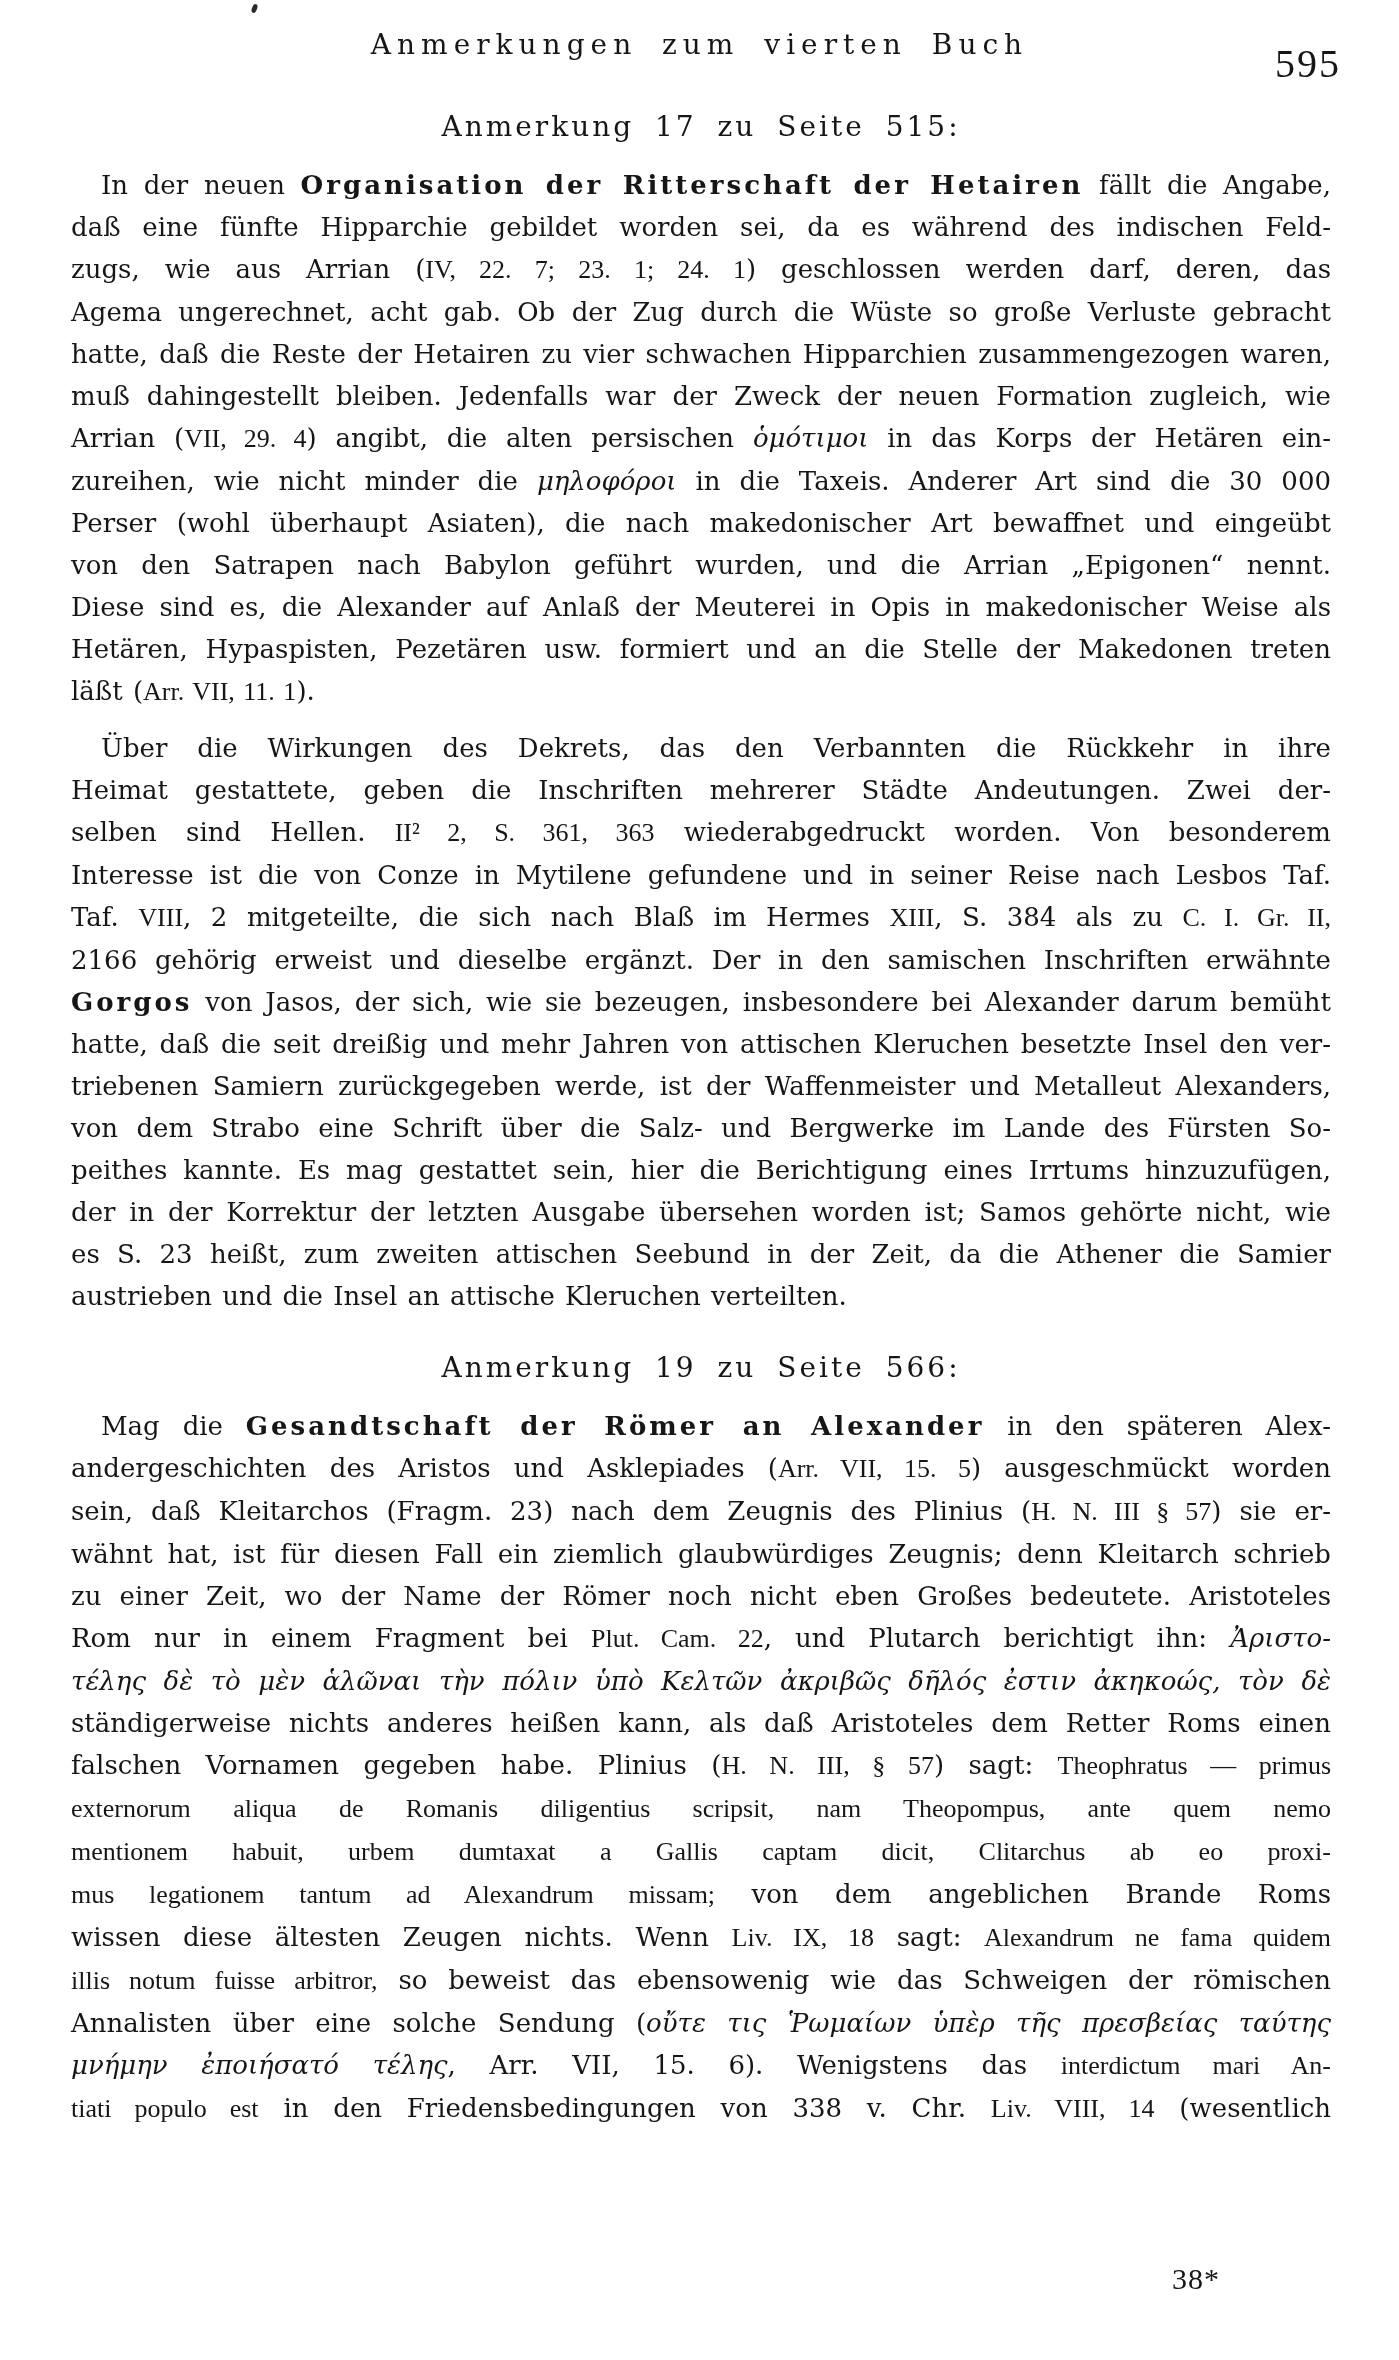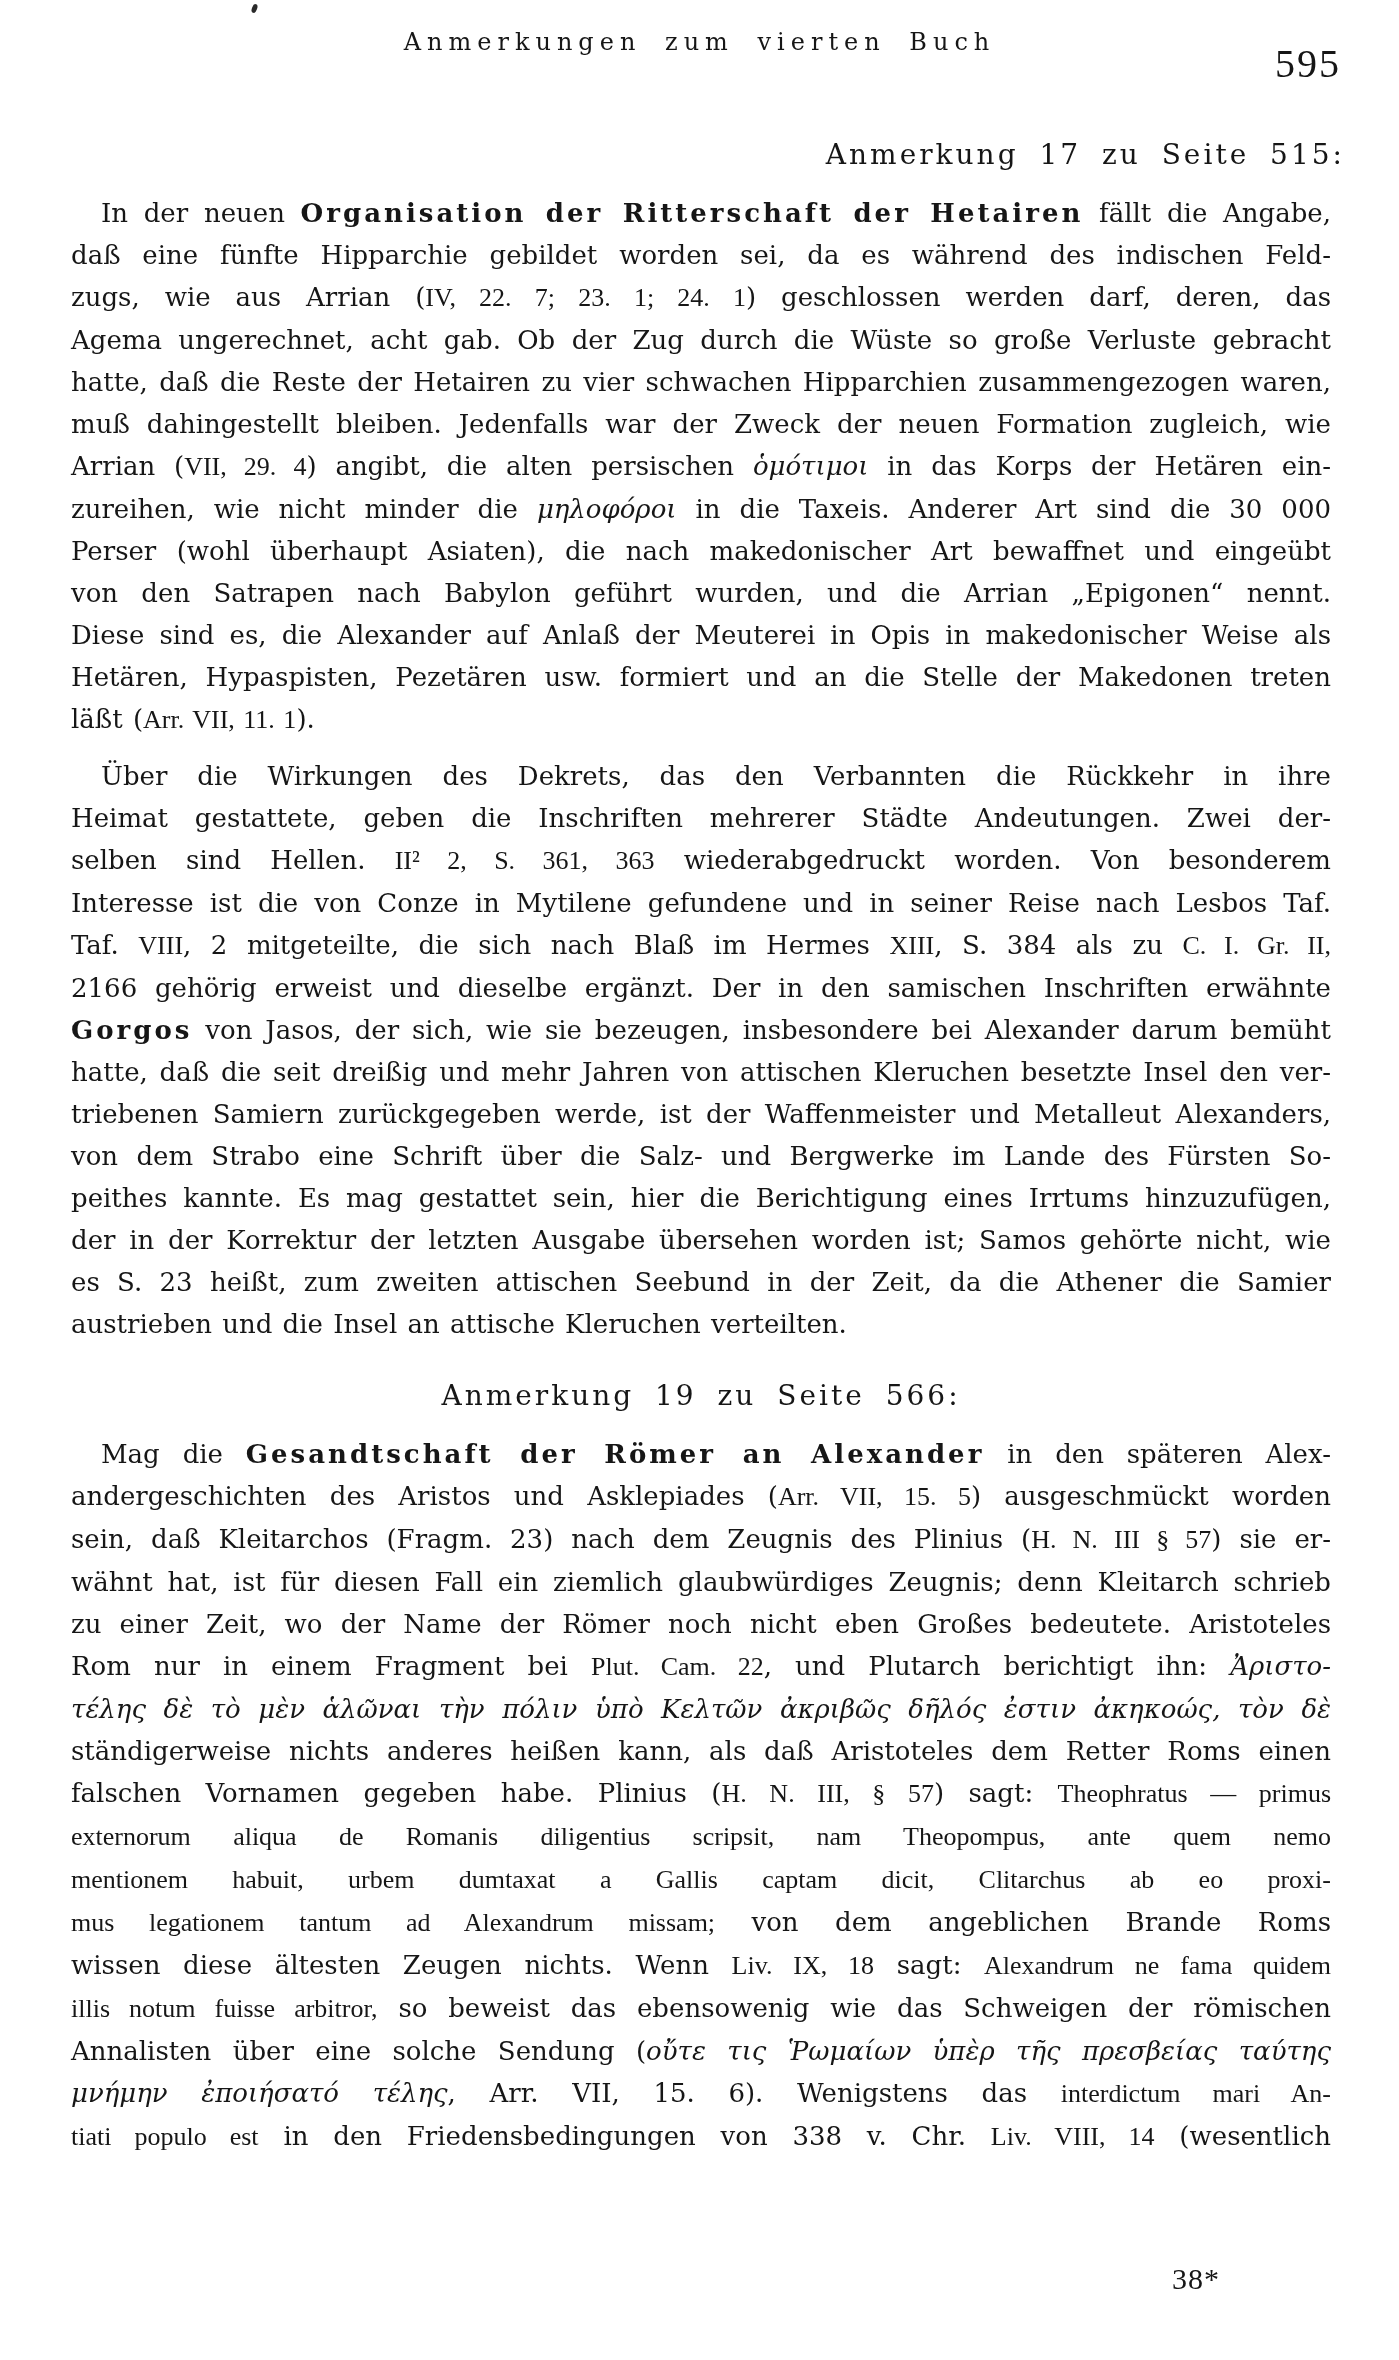--- a/index.html
+++ b/index.html
@@ -13,35 +13,35 @@
     overflow: hidden;
   }
   .speck {
     position: absolute; left: 252px; top: 4px;
     width: 5px; height: 9px; background: #2a2a2a;
     border-radius: 45%; transform: rotate(20deg);
   }
   .running-header { position: relative; padding-top: 28px; height: 50px; }
   .rh-title {
     display: block; text-align: center;
-    font-size: 24px; letter-spacing: 6px; word-spacing: 10px;
+    font-size: 28px; letter-spacing: 6px; word-spacing: 10px;
   }
   .rh-page {
     position: absolute; right: 58px; top: 40px;
     font-size: 40px; font-family: "Liberation Serif", serif;
     letter-spacing: 2px;
   }
   .content { padding: 0 54px 0 57px; }
   .section-heading {
     text-align: center;
     font-size: 28px; letter-spacing: 3px; word-spacing: 9px;
     margin: 30px 0 16px 0;
     line-height: 42px;
   }
-  .content .section-heading:first-child { margin-top: 56px; text-align: right; }
+  .content .section-heading:first-child { margin-top: 28px; }
   .paragraph { margin: 14px; }
   .line {
     font-size: 26px;
     line-height: 42px;
     text-align: left;
     word-spacing: 2px;
   }
   .line.justify { text-align: justify; text-align-last: justify; }
   .line.indent { text-indent: 30px; }
   .sp { letter-spacing: 3px; font-weight: bold; }

